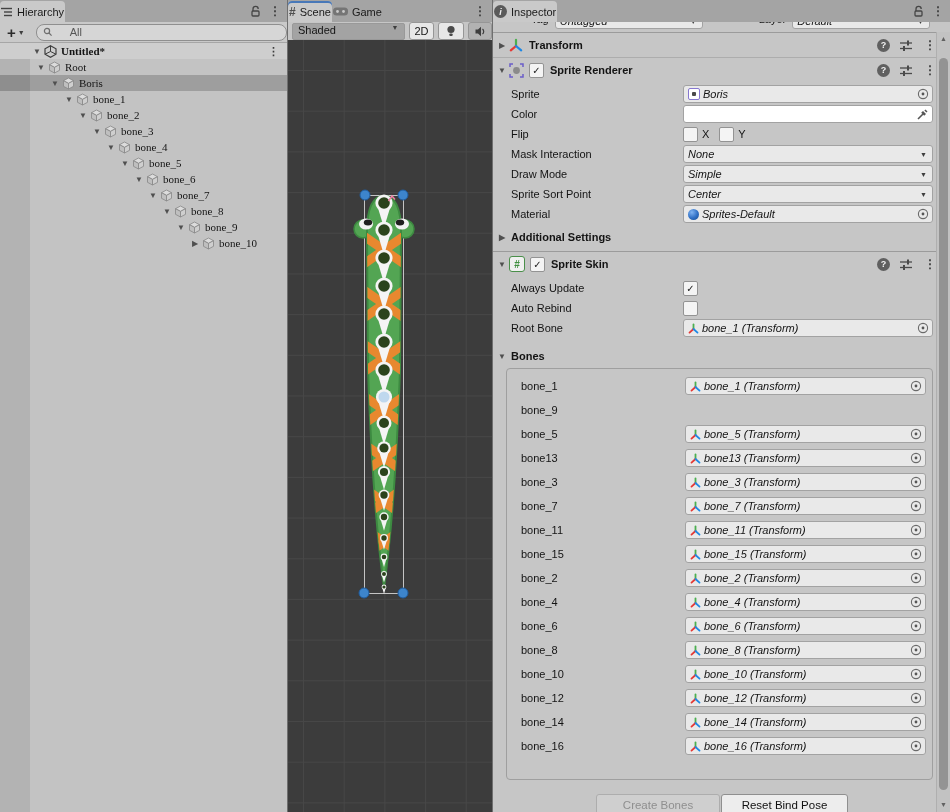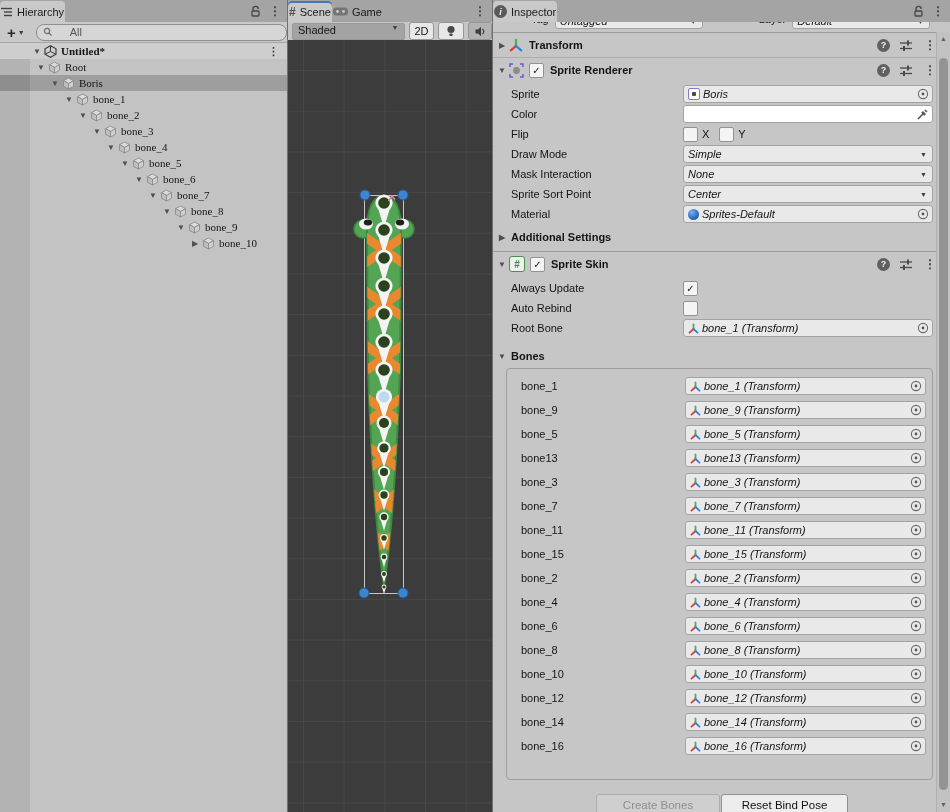--- a/index.html
+++ b/index.html
@@ -563,30 +563,30 @@
         </div>
       </div>
       <div class="irow">
         <span class="ilabel">Flip</span>
         <span class="cb"></span>
         <span class="cb-lbl">X</span>
         <span class="cb"></span>
         <span class="cb-lbl">Y</span>
       </div>
       <div class="irow">
+        <span class="ilabel">Mask Interaction</span>
+        <div class="ifield dropdown">
+          <span>None</span>
+          <span class="caret">▼</span>
+        </div>
+      </div>
+      <div class="irow">
         <span class="ilabel">Draw Mode</span>
         <div class="ifield dropdown">
           <span>Simple</span>
-          <span class="caret">▼</span>
-        </div>
-      </div>
-      <div class="irow">
-        <span class="ilabel">Mask Interaction</span>
-        <div class="ifield dropdown">
-          <span>None</span>
           <span class="caret">▼</span>
         </div>
       </div>
       <div class="irow">
         <span class="ilabel">Sprite Sort Point</span>
         <div class="ifield dropdown">
           <span>Center</span>
           <span class="caret">▼</span>
         </div>
       </div>
@@ -681,38 +681,20 @@
               <span class="picker">
                 <svg width="12" height="12">
                   <circle cx="6" cy="6" r="4.6" fill="none" stroke="#6A6A6A" stroke-width="1.1"></circle>
                   <circle cx="6" cy="6" r="1.4" fill="#555"></circle>
                 </svg>
               </span>
             </div>
           </div>
           <div class="b-row">
             <span class="b-label">bone_9</span>
-            <div class="ifield">
-              <span style="margin-right: 3px; display: inline-flex;">
-                <svg width="11" height="11">
-                  <g stroke-width="1.8" stroke-linecap="round">
-                    <line x1="5.5" y1="6" x2="5.5" y2="1.5" stroke="#4CAF50"></line>
-                    <line x1="5.5" y1="6" x2="1.5" y2="9.6" stroke="#E53935"></line>
-                    <line x1="5.5" y1="6" x2="9.5" y2="9.6" stroke="#1E88E5"></line>
-                  </g>
-                </svg>
-              </span>
-              <span>bone_9 (Transform)</span>
-              <span class="picker">
-                <svg width="12" height="12">
-                  <circle cx="6" cy="6" r="4.6" fill="none" stroke="#6A6A6A" stroke-width="1.1"></circle>
-                  <circle cx="6" cy="6" r="1.4" fill="#555"></circle>
-                </svg>
-              </span>
-            </div>
           </div>
           <div class="b-row">
             <span class="b-label">bone_5</span>
             <div class="ifield">
               <span style="margin-right: 3px; display: inline-flex;">
                 <svg width="11" height="11">
                   <g stroke-width="1.8" stroke-linecap="round">
                     <line x1="5.5" y1="6" x2="5.5" y2="1.5" stroke="#4CAF50"></line>
                     <line x1="5.5" y1="6" x2="1.5" y2="9.6" stroke="#E53935"></line>
                     <line x1="5.5" y1="6" x2="9.5" y2="9.6" stroke="#1E88E5"></line>

